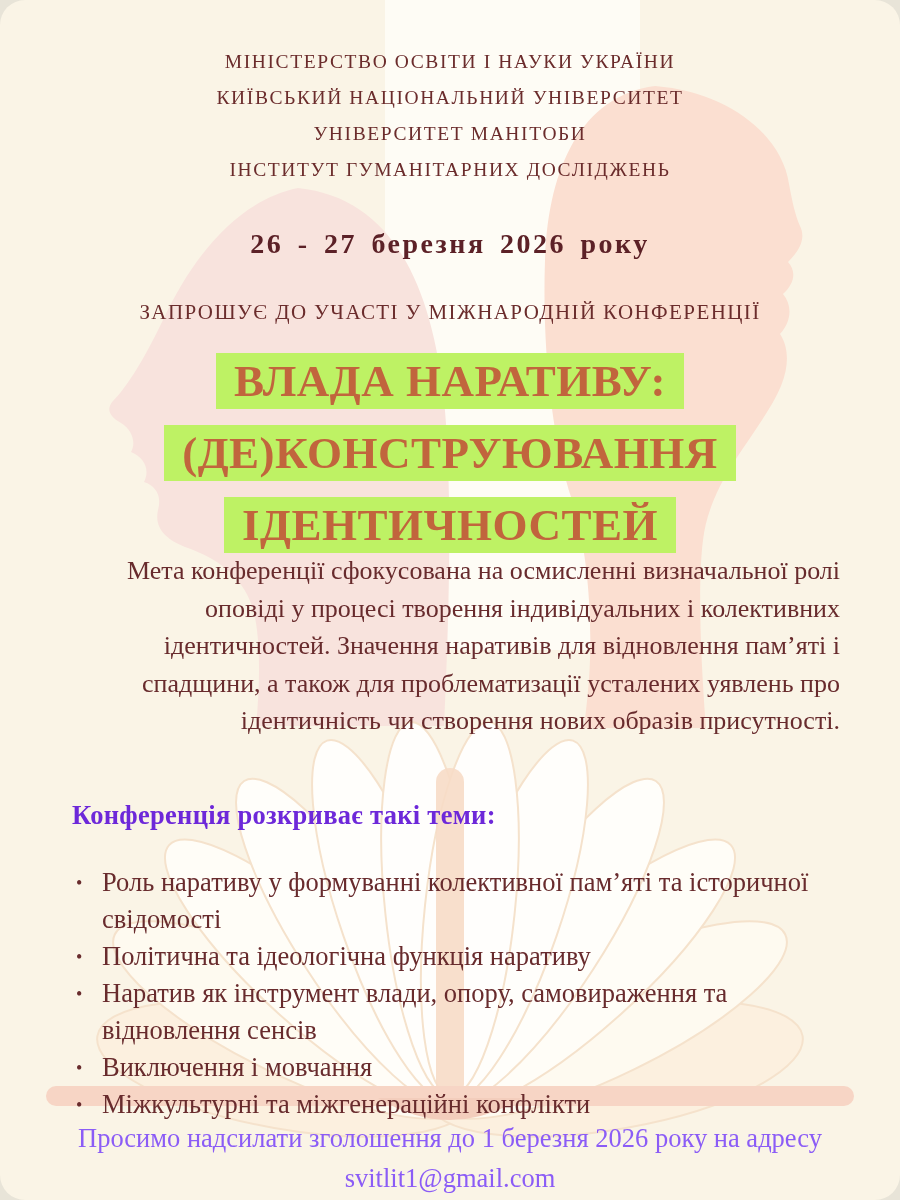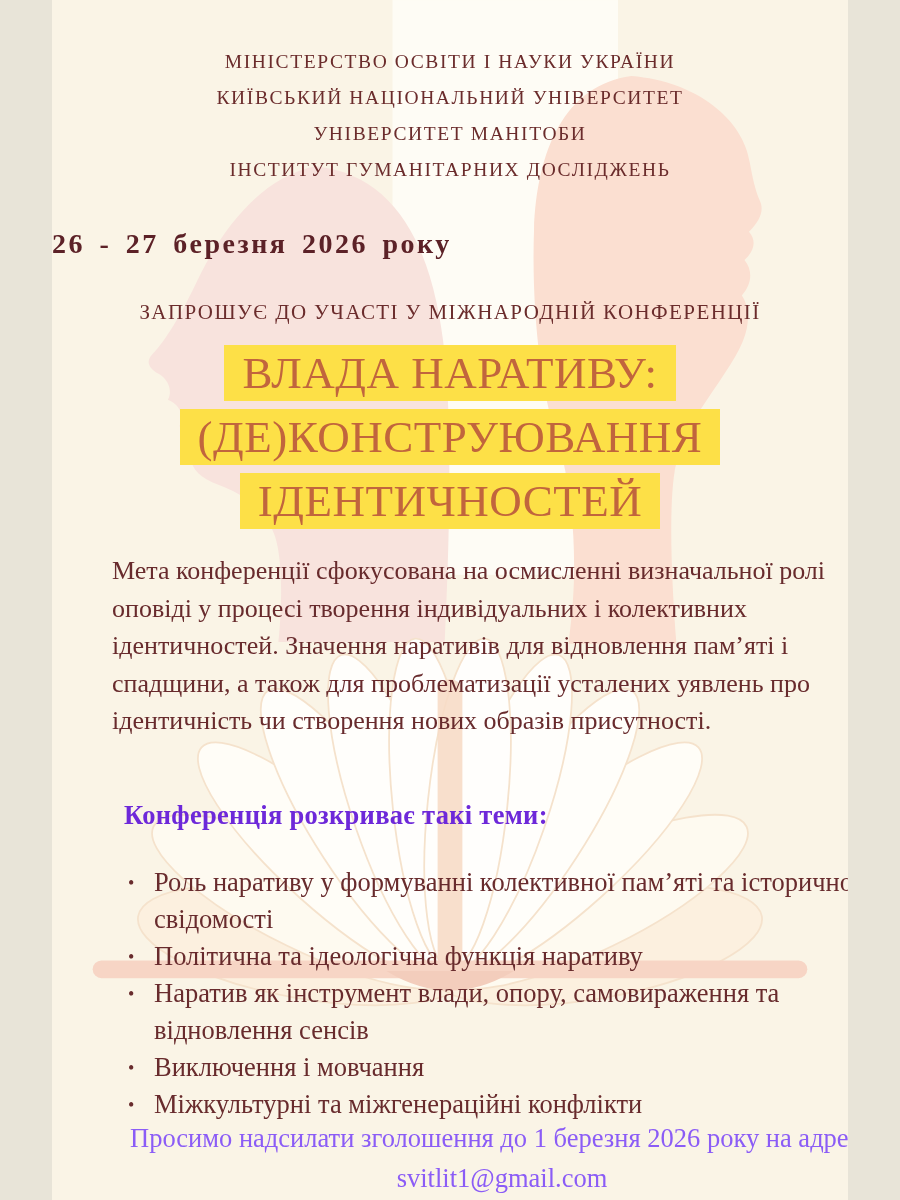--- a/index.html
+++ b/index.html
@@ -1,53 +1,54 @@
 <!DOCTYPE html>
 <html><head>
 <meta charset="utf-8">
 <style>
   html,body{margin:0;padding:0;background:#e8e4d8;}
   .poster{
     position:relative;
-    width:796px;height:1200px;
+    width:900px;height:1200px;
     margin:0 auto;
     background:#faf4e6;
     overflow:hidden;
     font-family:"Liberation Serif", serif;
+    border-radius:25px;
   }
   .bg{position:absolute;inset:0;z-index:0;}
   .content{position:absolute;inset:0;z-index:1;}
 
   .org-block{position:absolute;top:44px;left:0;right:0;text-align:center;}
   .org-line{
     font-size:19.5px;line-height:36px;letter-spacing:1.6px;
     color:#6b2c2c;
   }
   .date-line{
-    position:absolute;top:228px;left:0;right:0;text-align:left;
+    position:absolute;top:228px;left:0;right:0;text-align:center;
     font-size:28px;font-weight:bold;letter-spacing:2.5px;word-spacing:5px;
     color:#5c2127;
   }
   .invite-line{
     position:absolute;top:300px;left:0;right:0;text-align:center;
     font-size:21px;letter-spacing:1.4px;color:#6b2c2c;
   }
   .title-block{position:absolute;top:337px;left:0;right:0;text-align:center;}
   .title-line{
-    display:block;width:fit-content;margin:8px auto;
-    background:#fde047;
+    display:block;width:fit-content;margin:16px auto;
+    background:#bef264;
     color:#c1653d;
-    font-size:45px;font-weight:normal;line-height:50px;
+    font-size:45px;font-weight:bold;line-height:50px;
     padding:3px 18px;
     letter-spacing:0.5px;
     white-space:nowrap;
   }
   .abstract{
     position:absolute;top:552px;left:60px;width:780px;
-    text-align:left;
+    text-align:right;
     font-size:26px;line-height:37.5px;
     color:#682b2d;
   }
   .topics-heading{
     position:absolute;top:800px;left:72px;
     font-size:26.5px;font-weight:bold;letter-spacing:0.3px;
     color:#6d28d9;
   }
   .topics{
     position:absolute;top:864px;left:72px;width:756px;

